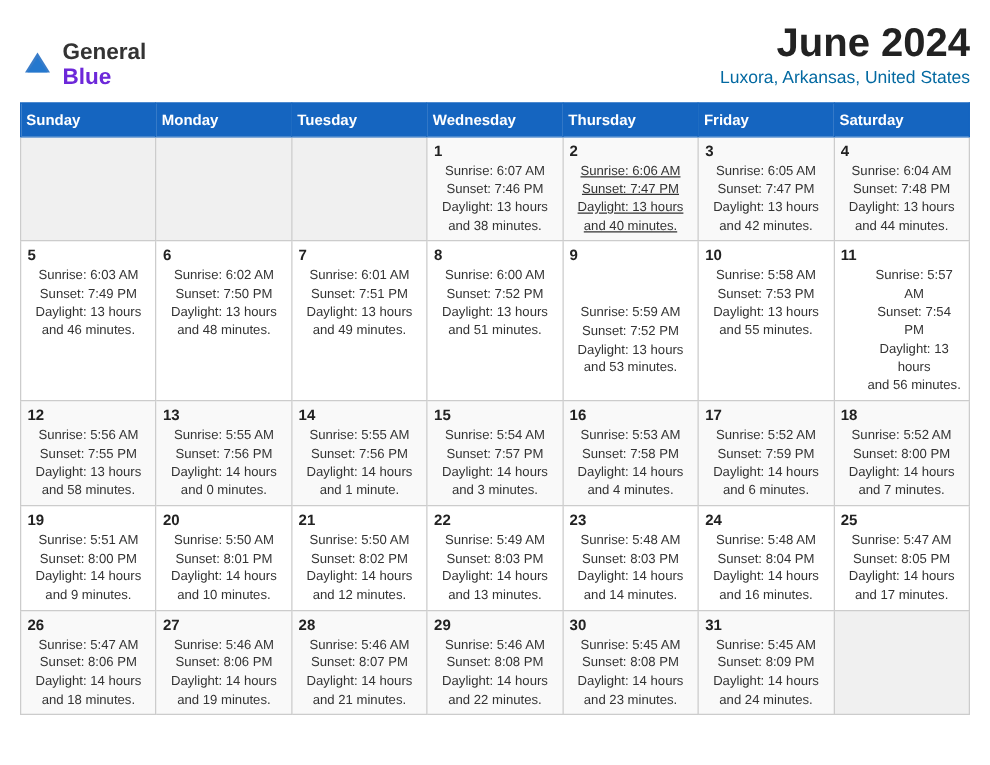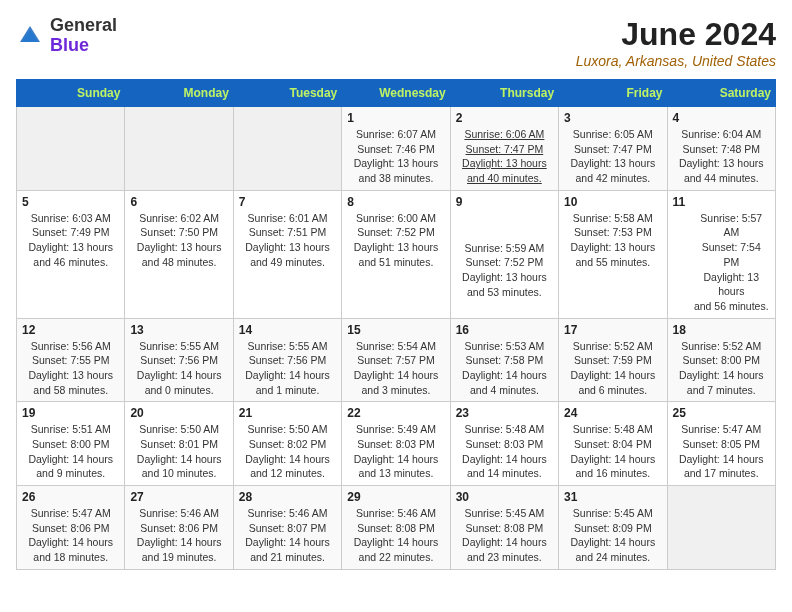--- a/index.html
+++ b/index.html
@@ -13,20 +13,21 @@
     .header {
       display: flex;
       justify-content: space-between;
       align-items: flex-start;
       margin-bottom: 10px;
     }
     .logo {
       display: flex;
       align-items: center;
       gap: 6px;
+      margin-top: 16px;
     }
     .logo-text {
       font-size: 18px;
       font-weight: bold;
       line-height: 1.1;
     }
     .logo-text span.gen { color: #333; }
     .logo-text span.blue { color: #6d28d9; }
     .logo-icon {
       width: 28px;
@@ -35,33 +36,32 @@
     .title-area {
       text-align: right;
     }
     .month-title {
       font-size: 32px;
       font-weight: bold;
       color: #222;
     }
     .location {
       font-size: 14px;
-      color: #a16207;
-      font-style: italic;
+      color: #0369a1;
     }
     table {
       width: 100%;
       border-collapse: collapse;
       font-size: 11px;
     }
     thead th {
       background: #1565c0;
-      color: #bef264;
+      color: #ffffff;
       padding: 6px 4px;
-      text-align: right;
+      text-align: left;
       font-size: 12px;
       font-weight: bold;
       border: 1px solid #1565c0;
     }
     tbody td {
       border: 1px solid #ccc;
       vertical-align: top;
       padding: 4px 5px;
       height: 80px;
       width: calc(100% / 7);

